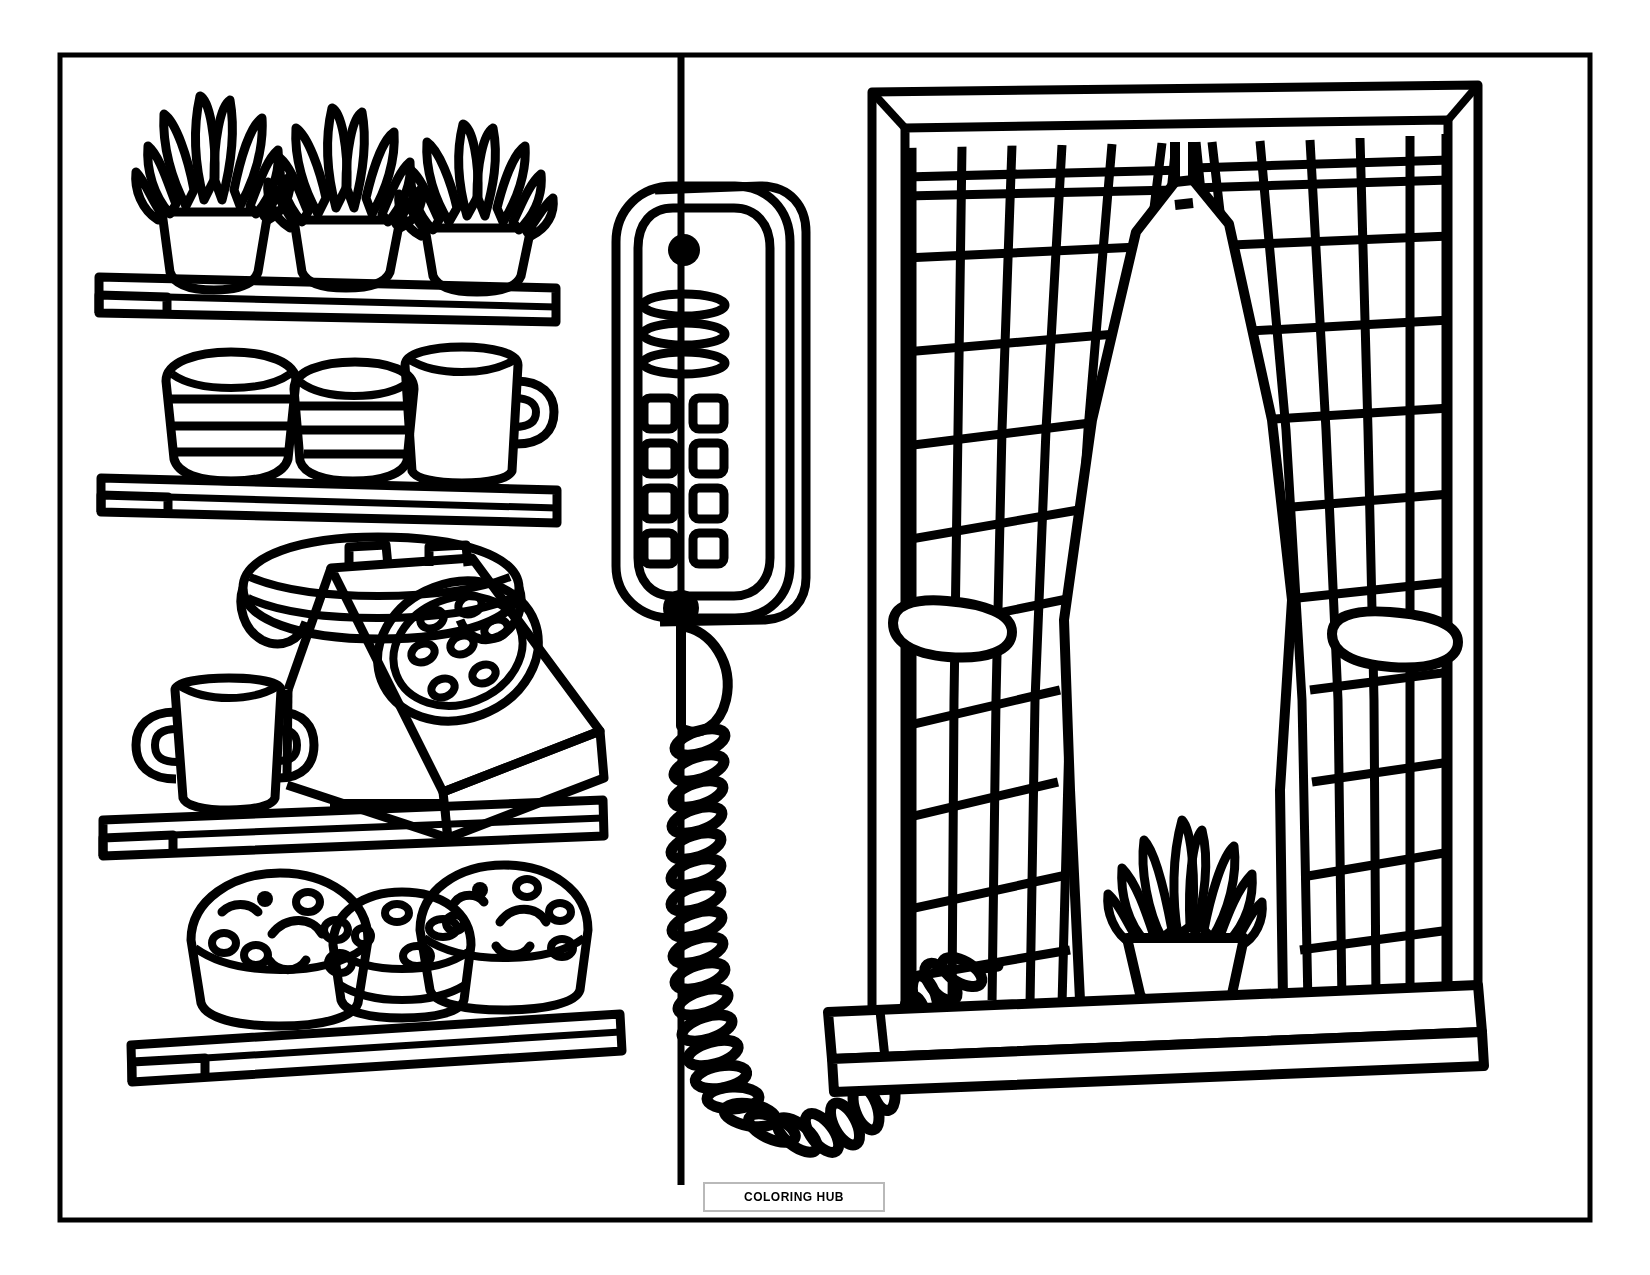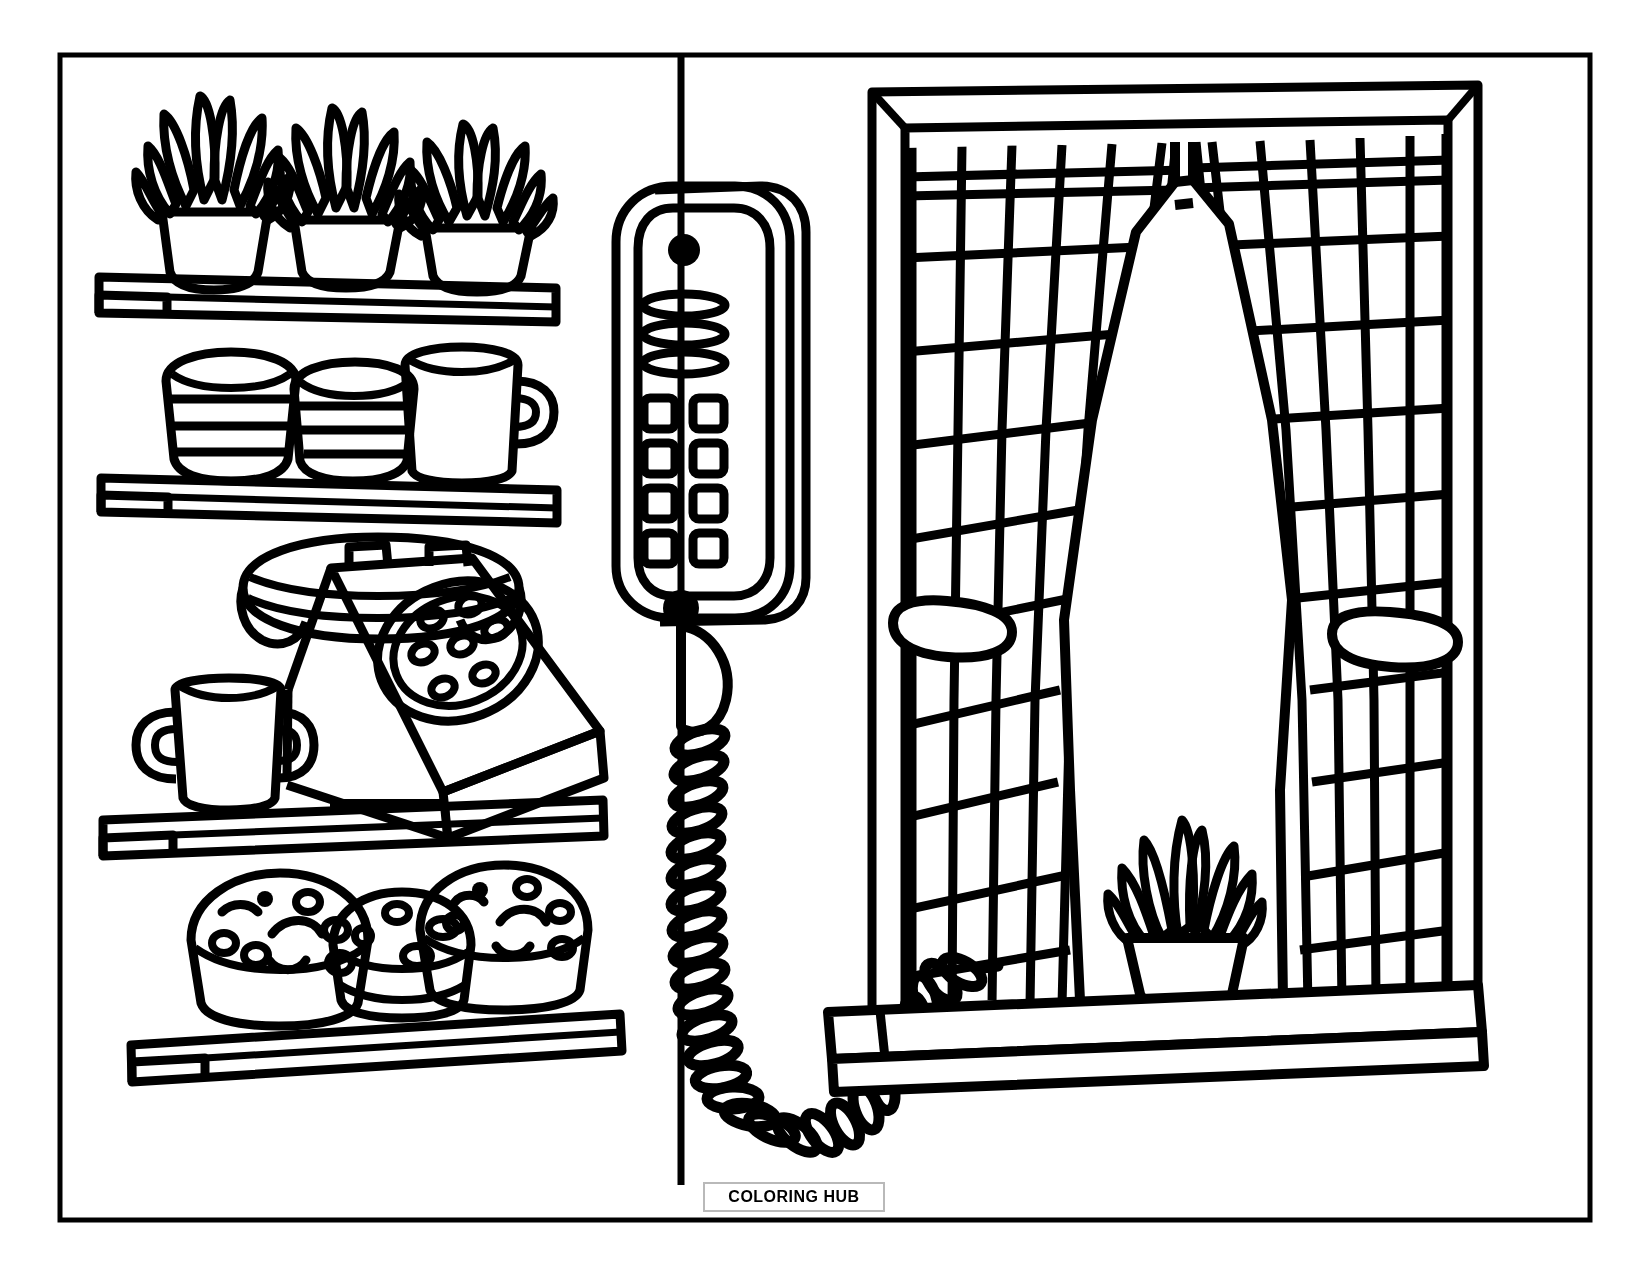--- a/index.html
+++ b/index.html
@@ -35,21 +35,21 @@
     border: 2px solid #b9b9b9;
     background: #ffffff;
     display: flex;
     align-items: center;
     justify-content: center;
     box-sizing: border-box;
   }
   .watermark-text {
     font-family: "Liberation Sans", sans-serif;
     font-weight: bold;
-    font-size: 16px;
+    font-size: 12px;
     letter-spacing: 0.5px;
     color: #000000;
     white-space: nowrap;
   }
 </style>
 </head>
 <body>
 
 <div id="page">
 

